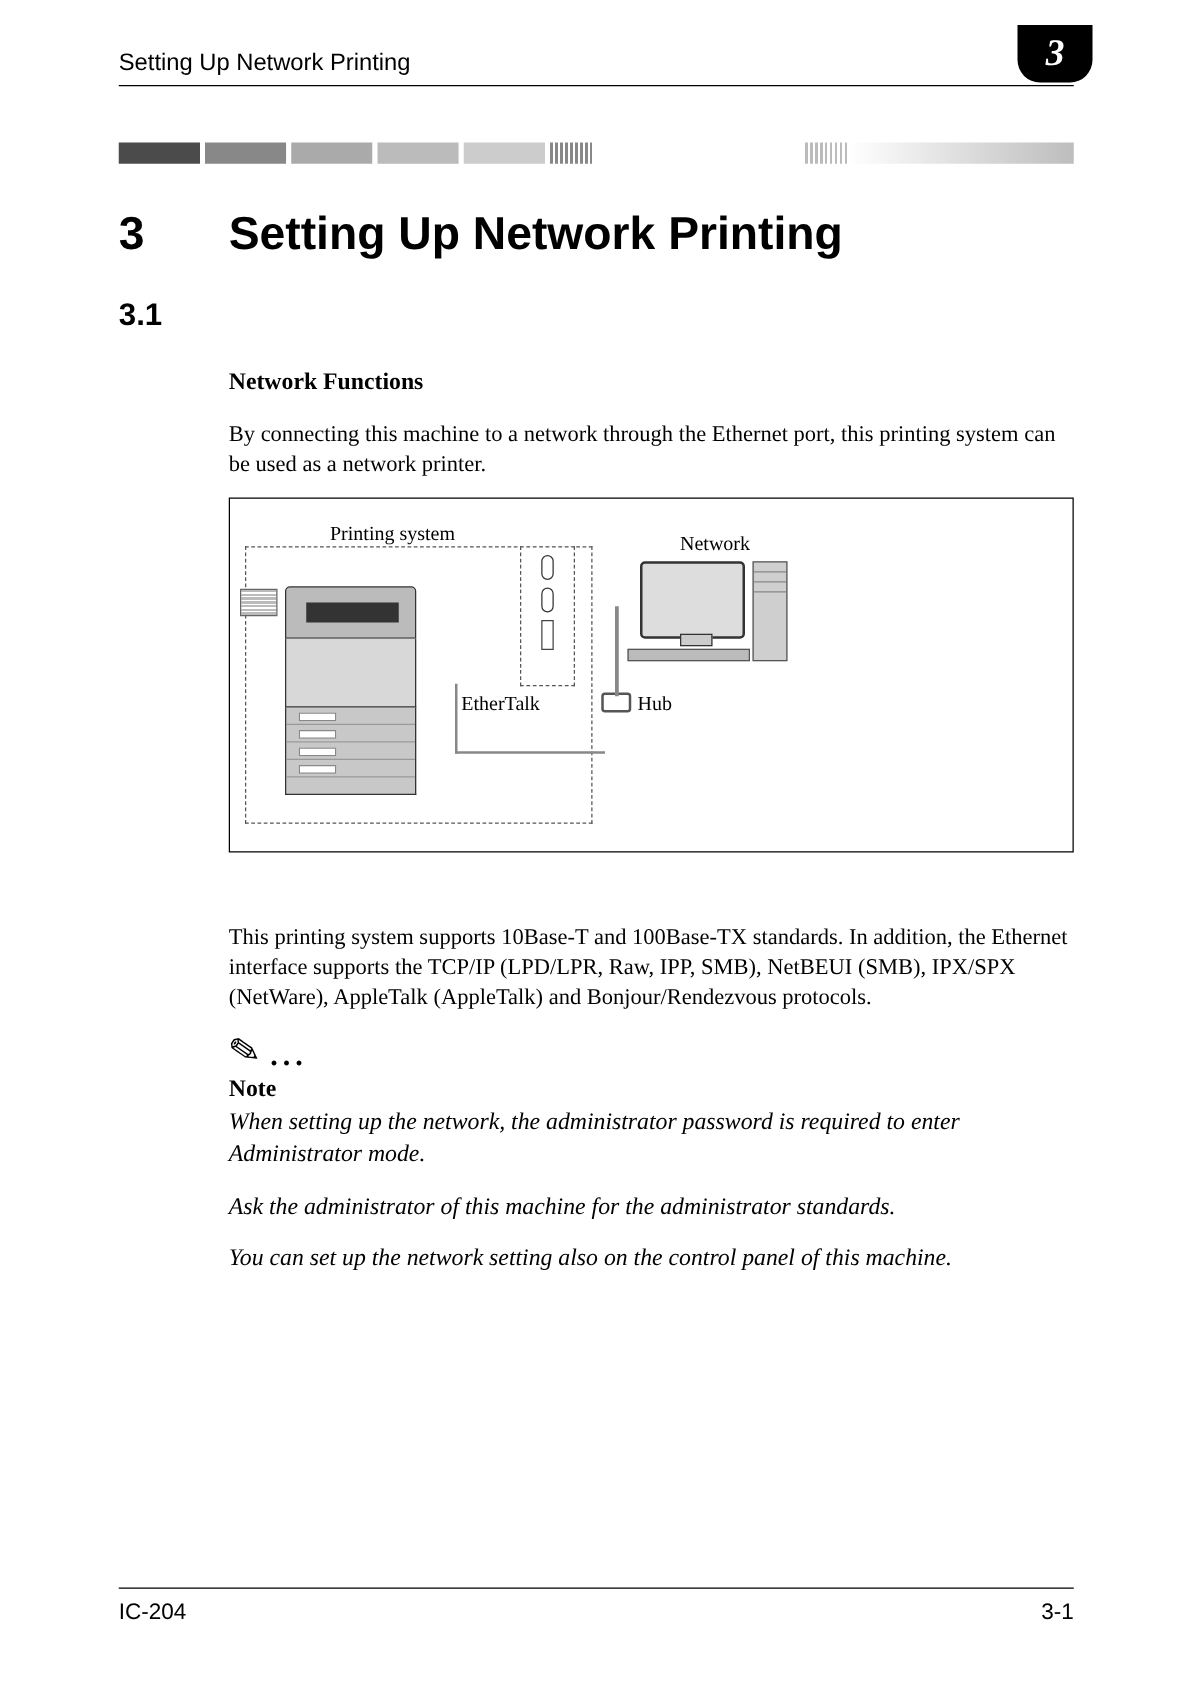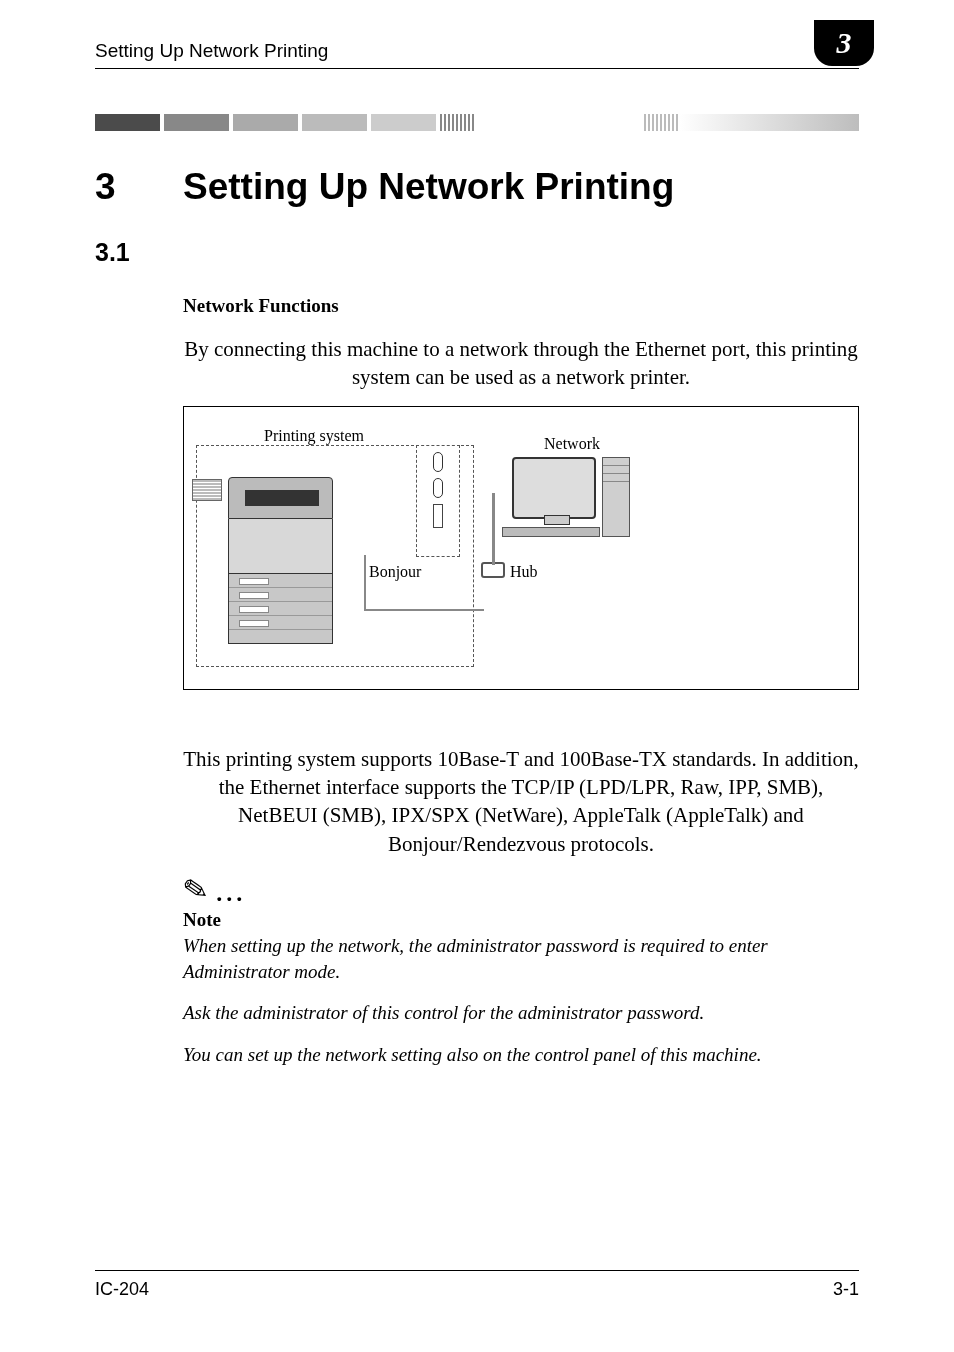--- a/index.html
+++ b/index.html
@@ -120,24 +120,23 @@
       margin-left: 88px;
       margin-top: 28px;
       font-family: Liberation Serif, serif;
     }
     .sub-heading {
       font-size: 19px;
       font-weight: bold;
       margin-bottom: 18px;
     }
     .body-text {
-      font-size: 21px;
+      font-size: 18px;
       line-height: 1.35;
       margin-bottom: 14px;
-      text-align: center;
     }
     .diagram-container {
       border: 1px solid #000;
       height: 284px;
       margin-bottom: 55px;
       position: relative;
       padding: 18px;
       background: #fff;
     }
     .diag-label {
@@ -358,21 +357,21 @@
     <div class="section-number">3.1</div>
   </div>
 
   <div class="body-area">
     <div class="sub-heading">Network Functions</div>
     <div class="body-text">By connecting this machine to a network through the Ethernet port, this printing system can be used as a network printer.</div>
 
     <div class="diagram-container">
       <div class="diag-label lbl-printing">Printing system</div>
       <div class="diag-label lbl-network">Network</div>
-      <div class="diag-label lbl-ethernet">Bonjour</div>
+      <div class="diag-label lbl-ethernet">EtherTalk</div>
       <div class="diag-label lbl-hub">Hub</div>
 
       <div class="dashed-box"></div>
       <div class="paper-thing"></div>
       <div class="printer">
         <div class="printer-top">
             <div class="printer-screen"></div>
           </div>
         <div class="printer-body"></div>
         <div class="printer-trays">
@@ -401,21 +400,21 @@
 
     <div class="body-text">This printing system supports 10Base-T and 100Base-TX standards. In addition, the Ethernet interface supports the TCP/IP (LPD/LPR, Raw, IPP, SMB), NetBEUI (SMB), IPX/SPX (NetWare), AppleTalk (AppleTalk) and Bonjour/Rendezvous protocols.</div>
 
     <div class="note-block">
       <div>
         <span class="note-icon">✎</span>
         <span class="dots">...</span>
       </div>
       <div class="note-label">Note</div>
       <div class="note-text">When setting up the network, the administrator password is required to enter Administrator mode.</div>
-      <div class="note-text">Ask the administrator of this control for the administrator password.</div>
+      <div class="note-text">Ask the administrator of this machine for the administrator standards.</div>
       <div class="note-text">You can set up the network setting also on the control panel of this machine.</div>
     </div>
   </div>
 </div>
 
 <div class="footer">
   <div class="footer-line">
     <span>IC-204</span>
     <span>3-1</span>
   </div>

